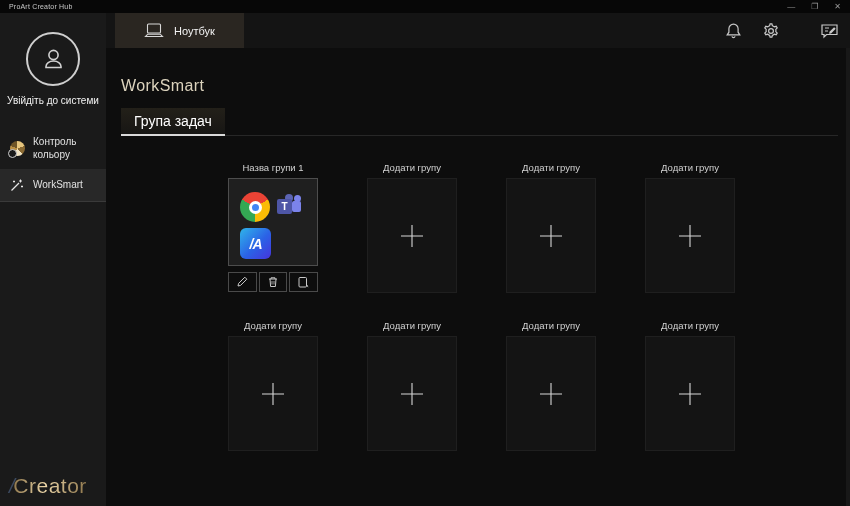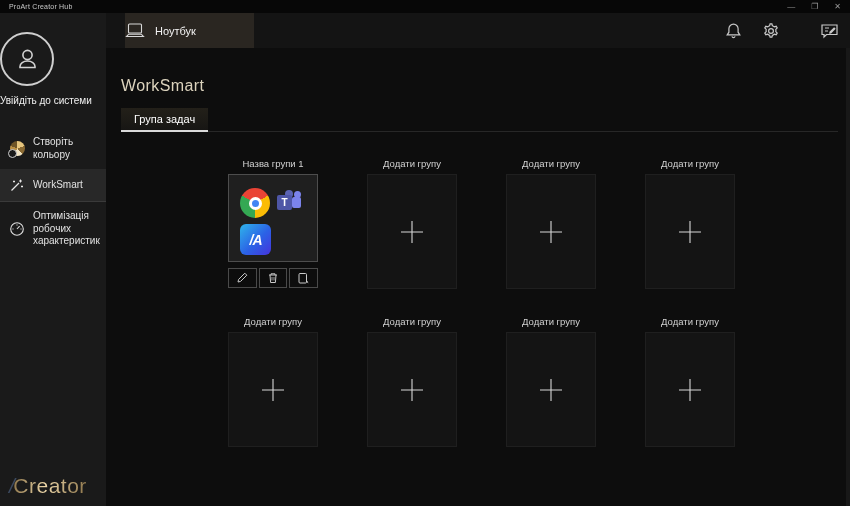--- a/index.html
+++ b/index.html
@@ -10,49 +10,49 @@
   
   .titlebar { height:13px; background:#070707; display:flex; align-items:center; justify-content:space-between; padding:0 9px; }
   .titlebar .title { font-size:7px; color:#c9c9c9; letter-spacing:.2px; }
   .win-controls { display:flex; gap:16px; align-items:center; }
   .win-controls span { font-size:8px; color:#9a9a9a; line-height:1; cursor:default; }
 
   
   .app { display:flex; height:493px; }
 
   
-  .sidebar { position:relative; width:106px; background:#1a1a1a; flex-shrink:0; display:flex; flex-direction:column; align-items:flex-start; }
+  .sidebar { position:relative; width:106px; background:#1a1a1a; flex-shrink:0; display:flex; flex-direction:column; align-items:center; }
   .avatar { margin-top:19px; width:54px; height:54px; border:2px solid #cfcfcf; border-radius:50%; display:flex; align-items:center; justify-content:center; }
   .signin { margin-top:9px; font-size:10px; color:#f2f2f2; text-align:center; line-height:1.2; }
   .nav { margin-top:21px; width:100%; }
   .nav-item { display:flex; align-items:center; gap:7px; padding:8px 4px 8px 8px; font-size:10px; line-height:1.25; color:#e2e2e2; cursor:pointer; }
   .nav-item .nicon { width:18px; flex-shrink:0; display:flex; justify-content:center; }
   .nav-item.selected { background:#282828; }
   .nav-divider { height:1px; background:#3a3a3a; width:100%; }
   .colorwheel { width:15px; height:15px; border-radius:50%;
     background:conic-gradient(#e7c67e 0 70deg,#8a6a33 70deg 140deg,#f2e4c4 140deg 215deg,#b98f45 215deg 290deg,#6f5527 290deg 360deg); position:relative; }
   .colorwheel:after { content:""; position:absolute; left:-2px; bottom:-2px; width:7px; height:7px; border-radius:50%; background:#1a1a1a; border:1px solid #cfcfcf; }
   .logo { position:absolute; left:9px; bottom:8px; font-size:21px; font-weight:500; letter-spacing:.5px; }
   .logo .slash { color:#3c4a60; font-style:italic; margin-right:-2px; }
   .logo .word { background:linear-gradient(100deg,#8a7247 0%,#ecd6a8 45%,#8a7247 100%); -webkit-background-clip:text; background-clip:text; color:transparent; }
 
   
   .main { position:relative; flex:1; background:#0d0d0d; }
   .topbar { position:relative; height:35px; background:#141414; }
-  .device-tab { position:absolute; left:19px; top:0; height:35px; width:129px; background:#2a2621; display:flex; align-items:center; justify-content:flex-start; gap:10px; font-size:11px; color:#f3f3f3; cursor:pointer; }
+  .device-tab { position:absolute; left:9px; top:0; height:35px; width:129px; background:#2a2621; display:flex; align-items:center; justify-content:center; gap:10px; font-size:11px; color:#f3f3f3; cursor:pointer; }
   .top-icons { position:absolute; right:11px; top:0; height:35px; display:flex; align-items:center; }
   .tbtn { display:flex; align-items:center; justify-content:center; cursor:pointer; }
   .tbtn + .tbtn { margin-left:20px; }
   .tbtn.feedback { margin-left:40px; }
   .scrolltrack { position:absolute; right:0; top:35px; width:4px; height:458px; background:#181818; }
 
   .content { padding-left:15px; }
   .page-title { padding-top:29px; font-size:16px; font-weight:400; color:#dcd3bd; letter-spacing:.4px; }
   .tabstrip { margin-top:13px; margin-right:12px; border-bottom:1px solid #272727; }
-  .tab { display:inline-block; padding:5px 13px 5px 13px; font-size:11px; color:#ffffff; background:linear-gradient(#232019,#171614); border-bottom:2px solid #d9d9d9; margin-bottom:-1px; cursor:pointer; }
+  .tab { display:inline-block; padding:5px 13px 5px 13px; font-size:14px; color:#ffffff; background:linear-gradient(#232019,#171614); border-bottom:2px solid #d9d9d9; margin-bottom:-1px; cursor:pointer; }
   .desc { margin-top:9px; font-size:9.5px; color:#b9b9b9; letter-spacing:.1px; }
 
   .grid { margin-top:26px; margin-left:107px; display:grid; grid-template-columns:repeat(4, 90px); column-gap:49px; row-gap:27px; }
   .cell-title { text-align:center; font-size:9.5px; color:#d2d2d2; margin-bottom:5px; white-space:nowrap; }
   .empty-box { height:115px; background:#141414; border:1px solid #1f1f1f; display:flex; align-items:center; justify-content:center; cursor:pointer; }
   .group-box { position:relative; height:88px; background:#1f1f1f; border:1px solid #4d4d4d; cursor:pointer; }
   .actions { margin-top:6px; display:flex; gap:2px; }
   .action-btn { flex:1; height:20px; background:transparent; border:1px solid #4a4a4a; display:flex; align-items:center; justify-content:center; cursor:pointer; }
 
   
@@ -96,46 +96,36 @@
         </span>
       </div>
       <div class="signin">Увійдіть до системи</div>
 
       <div class="nav">
 
         <div class="nav-item">
           <span class="nicon">
             <span class="colorwheel"></span>
           </span>
-          <span>Створіть кольору</span>
+          <span>Контроль кольору</span>
         </div>
 
         <div class="nav-item selected">
           <span class="nicon">
             <svg width="16" height="16" viewBox="0 0 16 16" fill="none" stroke="#e8e8e8" stroke-width="1.2">
               <path d="M2.5 13.5L10 6"></path>
               <path d="M11.5 2.5v3M10 4h3" stroke-width="1"></path>
               <path d="M13 8.5v2M12 9.5h2" stroke-width="1"></path>
               <path d="M5 3.5v2M4 4.5h2" stroke-width="1"></path>
             </svg>
           </span>
           <span>WorkSmart</span>
         </div>
         <div class="nav-divider"></div>
 
-        <div class="nav-item">
-          <span class="nicon">
-            <svg width="16" height="16" viewBox="0 0 16 16" fill="none" stroke="#e0e0e0" stroke-width="1.1">
-              <circle cx="8" cy="8" r="6.3"></circle>
-              <path d="M8 8l2.6-2.9"></path>
-              <path d="M8 3.4v1.2M12.6 8h-1.2M3.4 8h1.2" stroke-width="0.9"></path>
-            </svg>
-          </span>
-          <span>Оптимізація робочих характеристик</span>
-        </div>
       </div>
 
       <div class="logo">
         <span class="slash">/</span><span class="word">Creator</span>
       </div>
     </div>
 
     <div class="main">
       <div class="topbar">
         <div class="device-tab">

